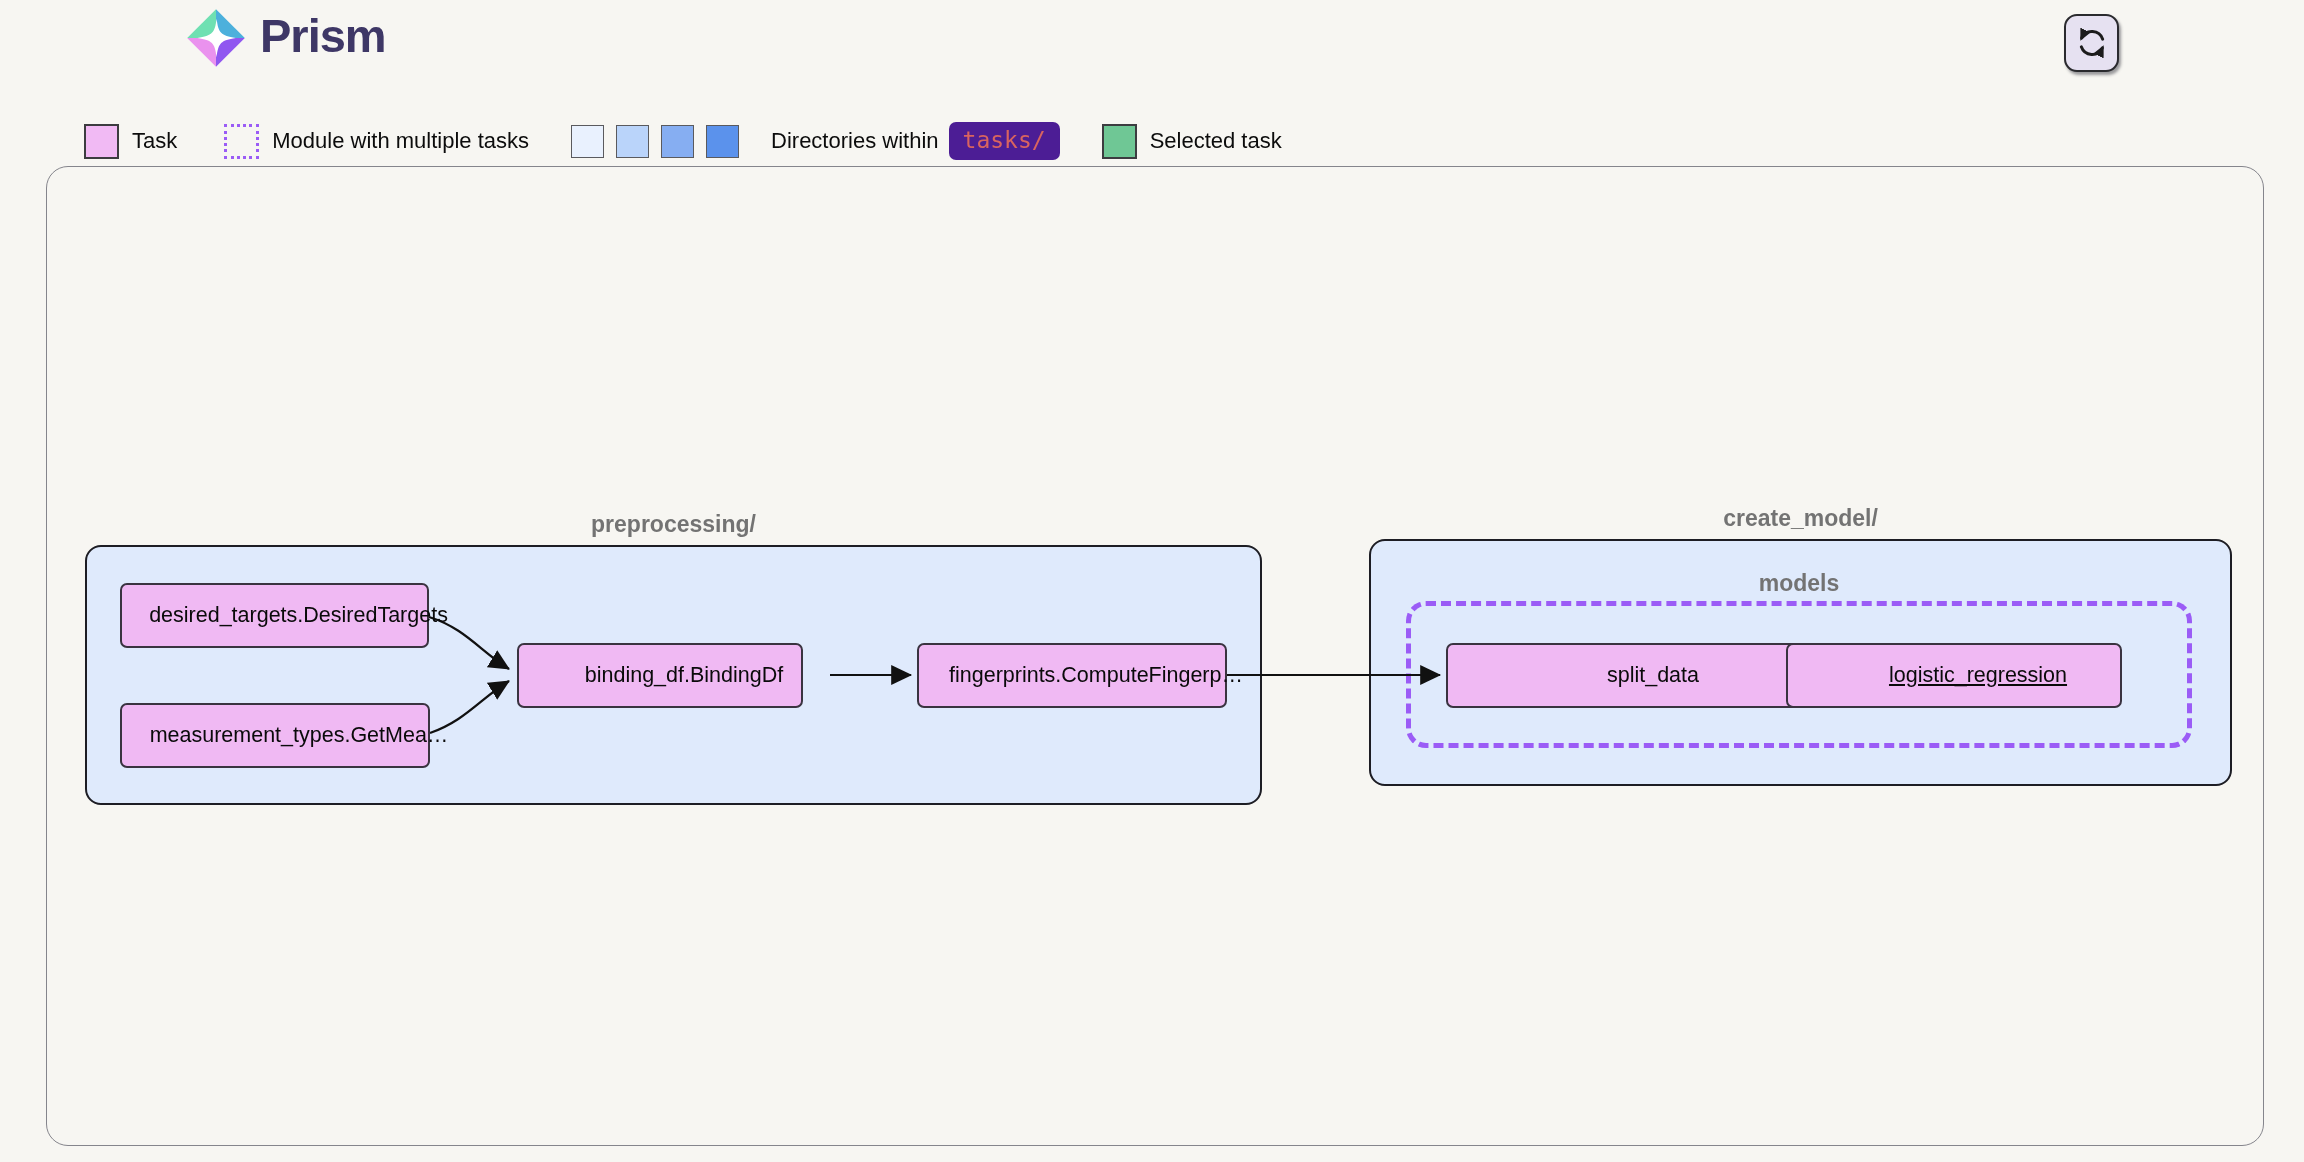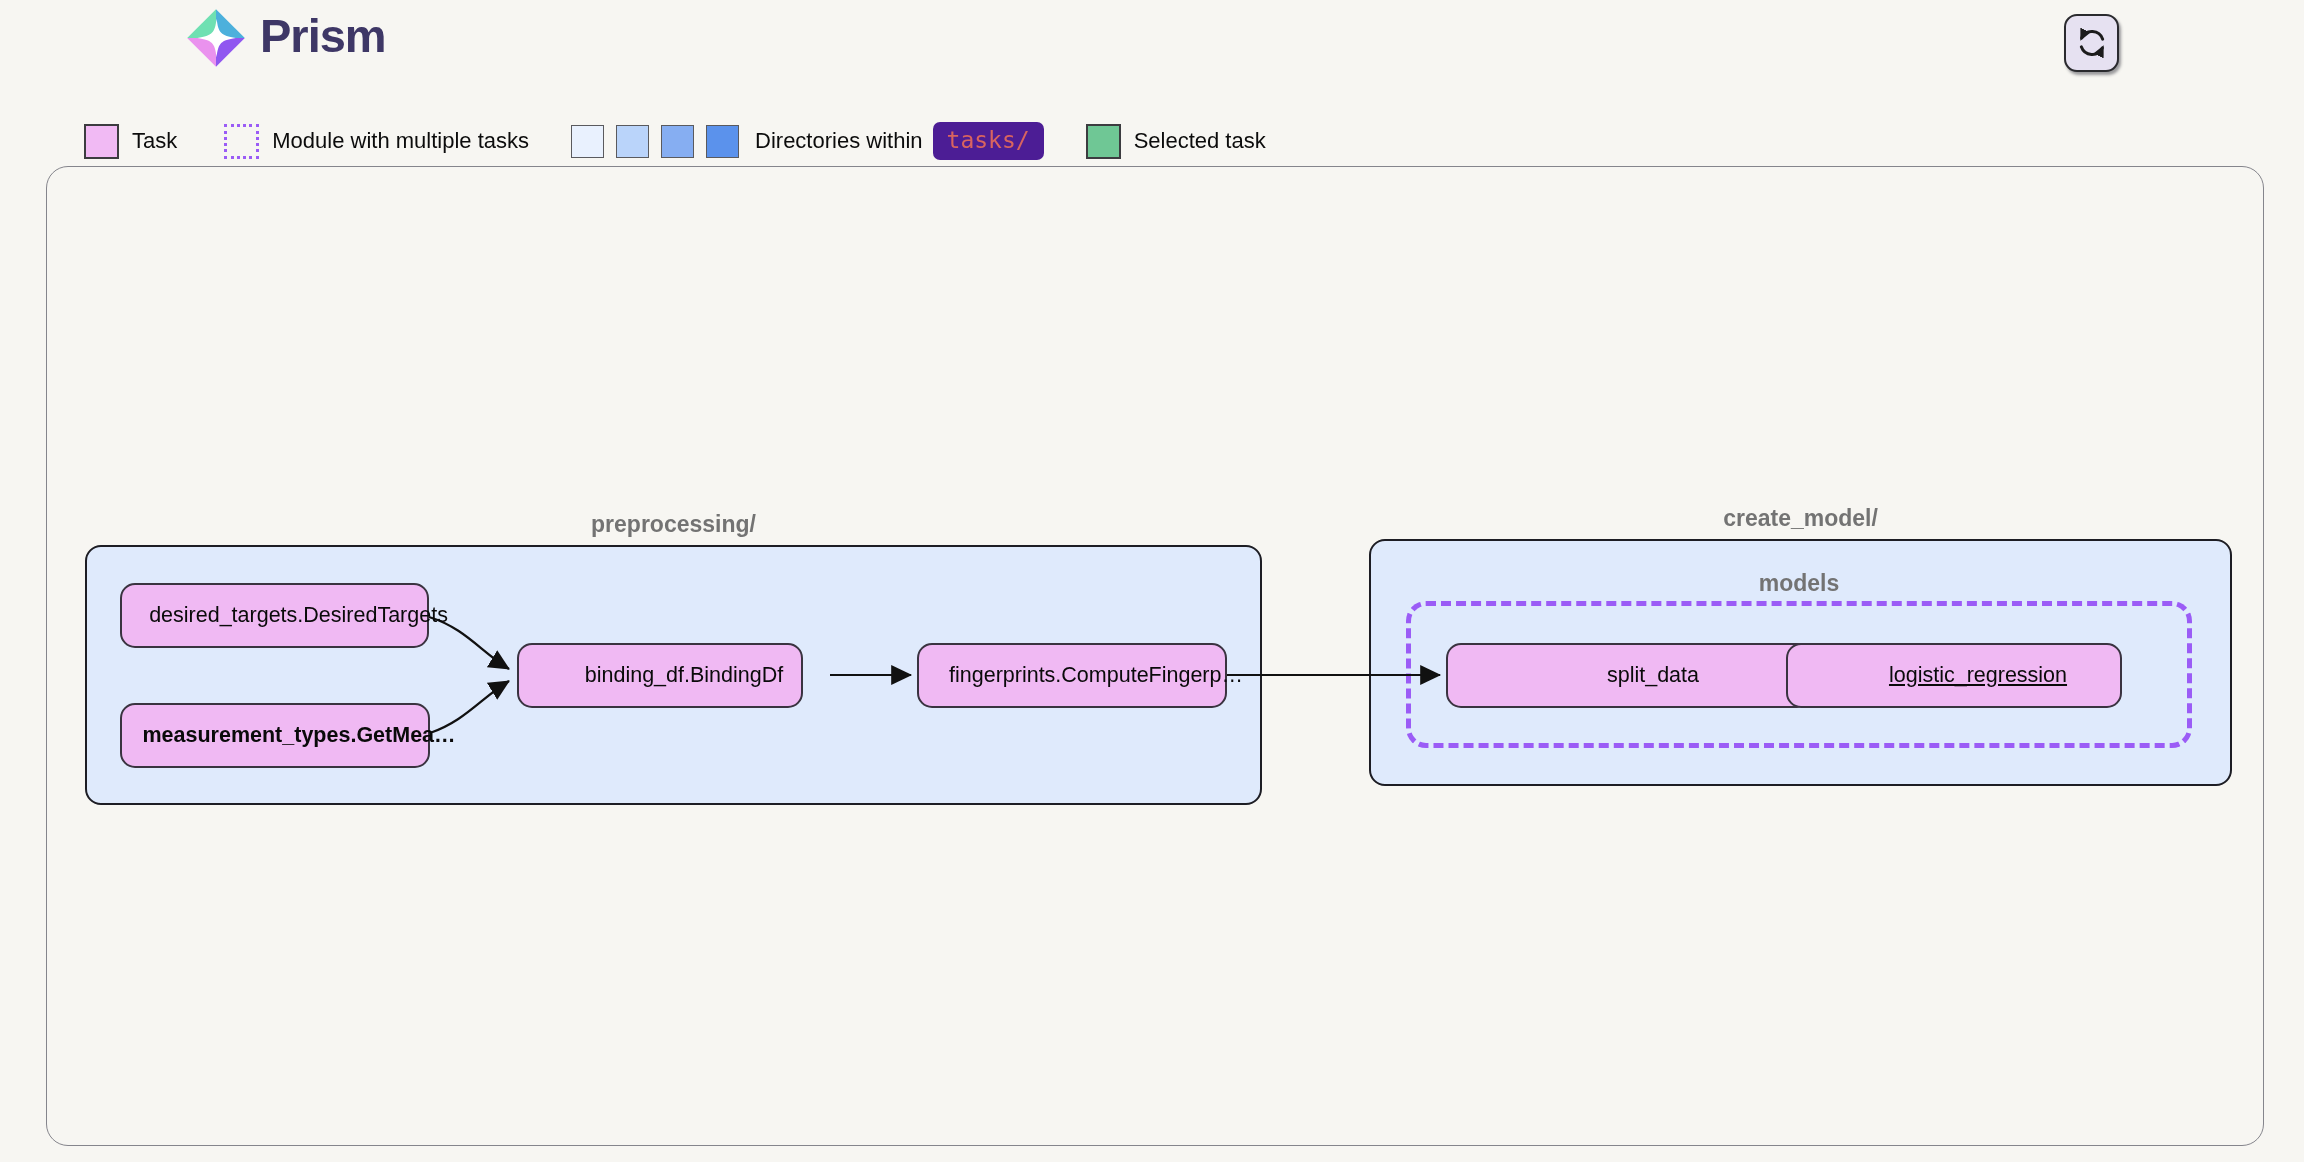--- a/index.html
+++ b/index.html
@@ -33,21 +33,21 @@
   .legend { position: absolute; left: 70px; top: 121px; height: 40px; display: flex; align-items: center; padding-left: 14px; }
   .legend .lbl { font-size: 22px; color: #0c0c0c; }
   .sw { width: 35px; height: 35px; flex: 0 0 auto; }
   .sw-task { background: #f1baf4; border: 2px solid #3c3c40; margin-right: 13px; }
   .sw-module { background: transparent; border: 3.5px dotted #9b5cf6; margin-left: 47px; margin-right: 13px; }
   .sw-dir { width: 33px; height: 33px; border: 1.5px solid #5a5a5e; margin-right: 12px; }
   .sw-dir.d1 { background: #e9f1fe; margin-left: 42px; }
   .sw-dir.d2 { background: #bad4fa; }
   .sw-dir.d3 { background: #86aef2; }
   .sw-dir.d4 { background: #5b92ec; }
-  .dir-label { margin-left: 4px; }
+  .dir-label { margin-left: 20px; }
   .code-chip {
     margin-left: 10px;
     background: #4c1d95;
     border-radius: 7px;
     padding: 5px 14px 7px 14px;
     font-family: "DejaVu Sans Mono", monospace;
     font-size: 23px;
     color: #d9645f;
   }
   .sw-selected { background: #6fc795; border: 2px solid #3c3c40; margin-left: 42px; margin-right: 13px; }
@@ -85,29 +85,29 @@
     border: 5px dashed #9b5cf6;
     border-radius: 20px;
     background: transparent;
   }
 
   .node {
     position: absolute;
     height: 65px;
     background: #f0b9f3;
     border: 2px solid #3a3340;
-    border-radius: 15px;
+    border-radius: 7px;
     display: flex; align-items: center; justify-content: center;
     font-size: 21.5px; color: #0a0a0a;
     white-space: nowrap;
     cursor: pointer;
     padding-left: 48px;
   }
   .n-desired   { left: 73px;   top: 416px; width: 309px; }
-  .n-measure   { left: 73px;   top: 536px; width: 310px; font-weight: bold; }
+  .n-measure   { left: 73px;   top: 536px; width: 310px; }
   .n-binding   { left: 470px;  top: 476px; width: 286px; }
   .n-finger    { left: 870px;  top: 476px; width: 310px; }
   .n-split     { left: 1399px; top: 476px; width: 366px; }
   .n-logistic  { left: 1739px; top: 476px; width: 336px; text-decoration: underline; }
 </style>
 </head>
 <body>
 
 <div class="brand">
   <svg class="logo-svg" viewBox="0 0 100 100" aria-hidden="true">

